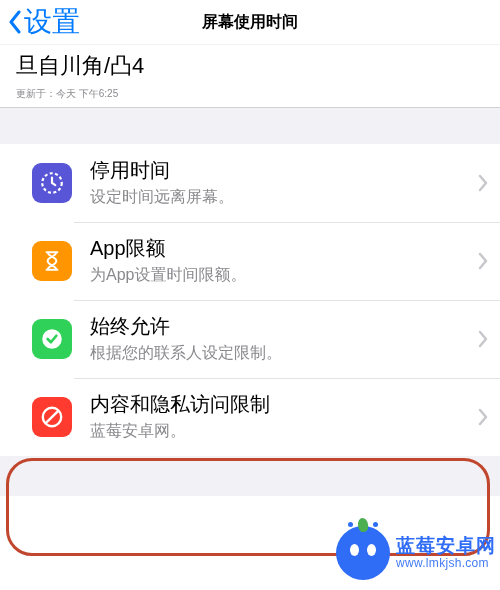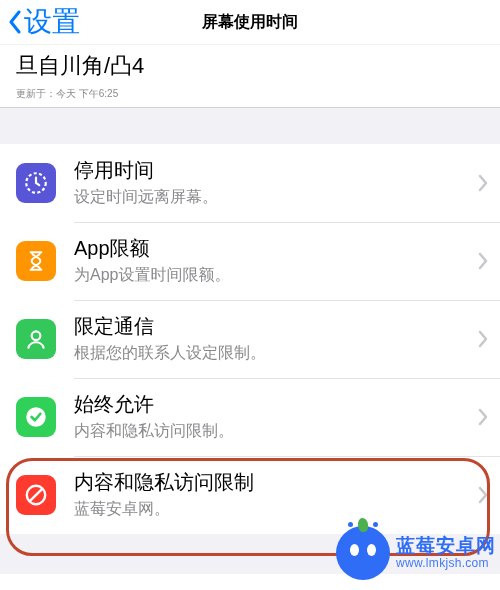--- a/index.html
+++ b/index.html
@@ -59,21 +59,21 @@
     background: #f2f2f6;
     height: 36px;
   }
   .list {
     background: #fff;
   }
   .row {
     display: flex;
     align-items: center;
     min-height: 78px;
-    padding: 10px 12px 10px 16px;
+    padding: 10px 12px 10px 32px;
     position: relative;
     box-sizing: border-box;
     justify-content: space-between;
   }
   .row + .row::before {
     content: "";
     position: absolute;
     left: 74px;
     right: 0;
     top: 0;
@@ -245,46 +245,31 @@
     </div>
     <div class="row-text">
       <div class="row-title">App限额</div>
       <div class="row-sub">为App设置时间限额。</div>
     </div>
     <svg class="chev" viewBox="0 0 10 18">
         <path d="M2 2 L8 9 L2 16"></path>
       </svg>
   </div>
 
-  <div class="row">
-    <div class="icon-wrap icon-green">
-      <svg viewBox="0 0 24 24">
-          <circle cx="12" cy="9" r="4" fill="none" stroke="#fff" stroke-width="2"></circle>
-          <path d="M5 20c1-4 5-5 7-5s6 1 7 5" fill="none" stroke="#fff" stroke-width="2" stroke-linecap="round"></path>
-        </svg>
-    </div>
-    <div class="row-text">
-      <div class="row-title">限定通信</div>
-      <div class="row-sub">根据您的联系人设定限制。</div>
-    </div>
-    <svg class="chev" viewBox="0 0 10 18">
-        <path d="M2 2 L8 9 L2 16"></path>
-      </svg>
-  </div>
 
   <div class="row">
     <div class="icon-wrap icon-green2">
       <svg viewBox="0 0 24 24">
           <circle cx="12" cy="12" r="9" fill="#fff"></circle>
           <path d="M8 12l3 3 5-6" stroke="#30d158" stroke-width="2.5" fill="none" stroke-linecap="round" stroke-linejoin="round"></path>
         </svg>
     </div>
     <div class="row-text">
       <div class="row-title">始终允许</div>
-      <div class="row-sub">内容和隐私访问限制。</div>
+      <div class="row-sub">根据您的联系人设定限制。</div>
     </div>
     <svg class="chev" viewBox="0 0 10 18">
         <path d="M2 2 L8 9 L2 16"></path>
       </svg>
   </div>
 
   <div class="row" style="position:relative;">
     <div class="icon-wrap icon-red">
       <svg viewBox="0 0 24 24">
           <circle cx="12" cy="12" r="8.5" fill="none" stroke="#fff" stroke-width="2.2"></circle>

